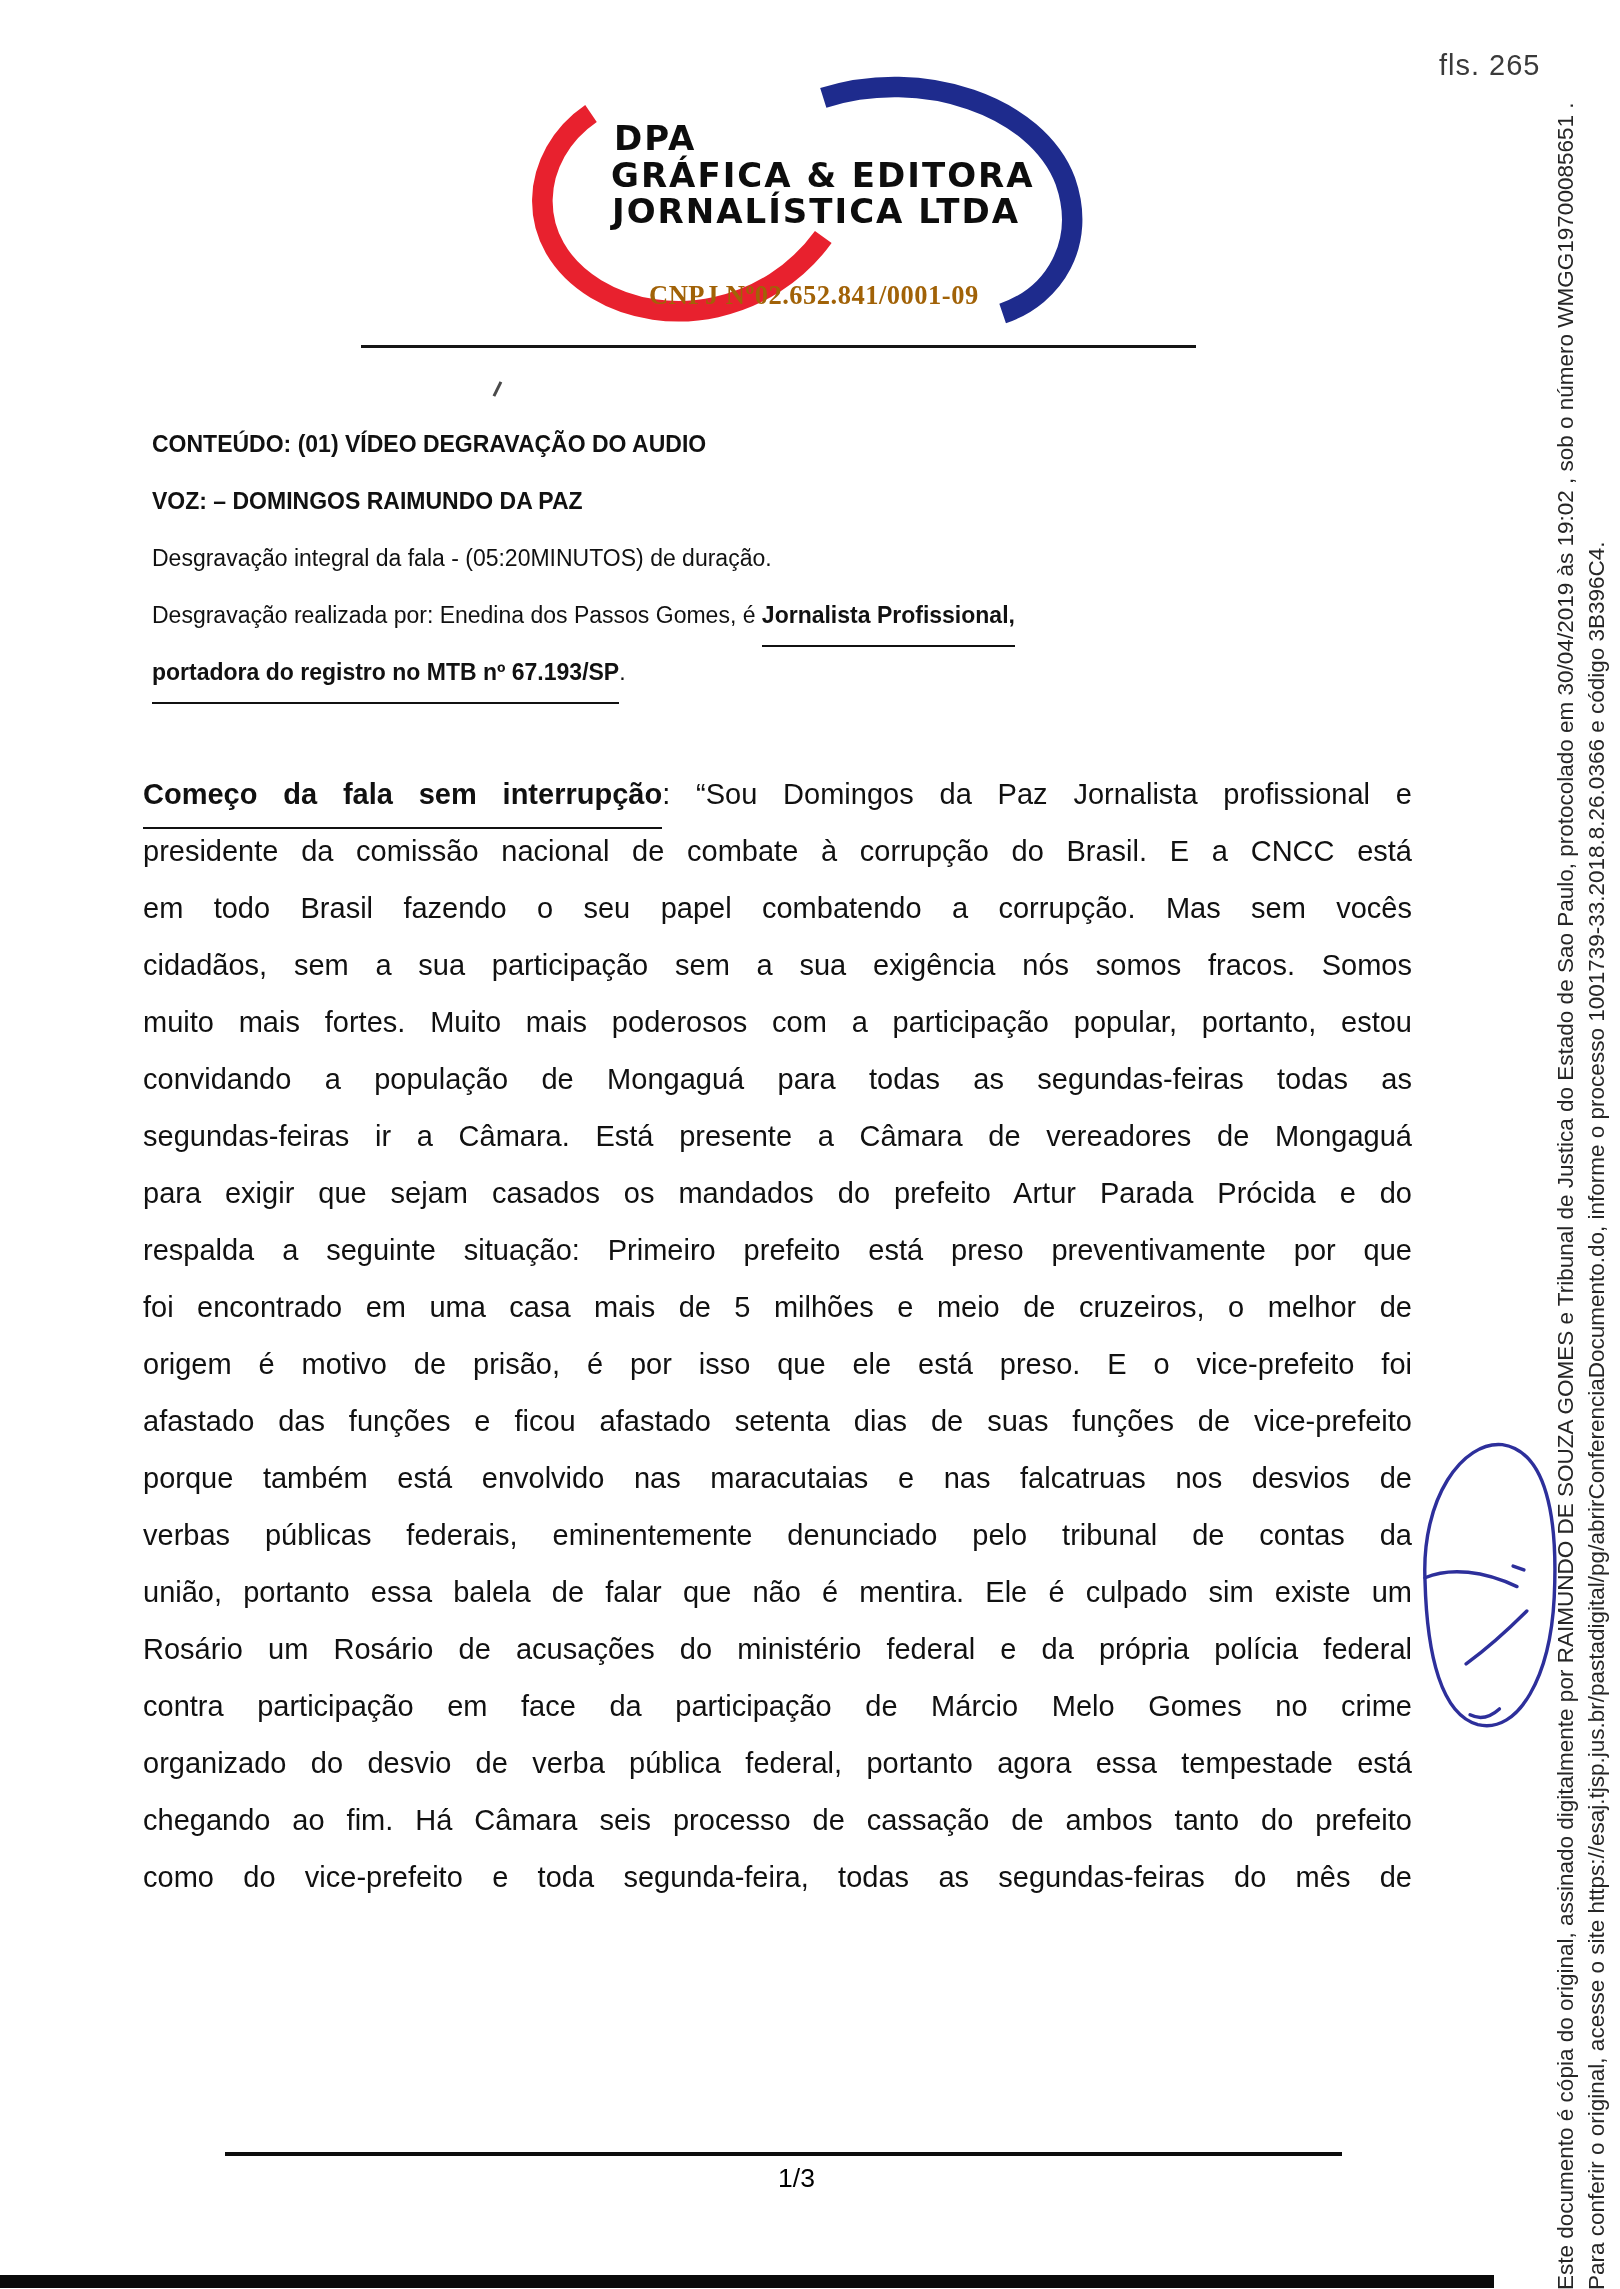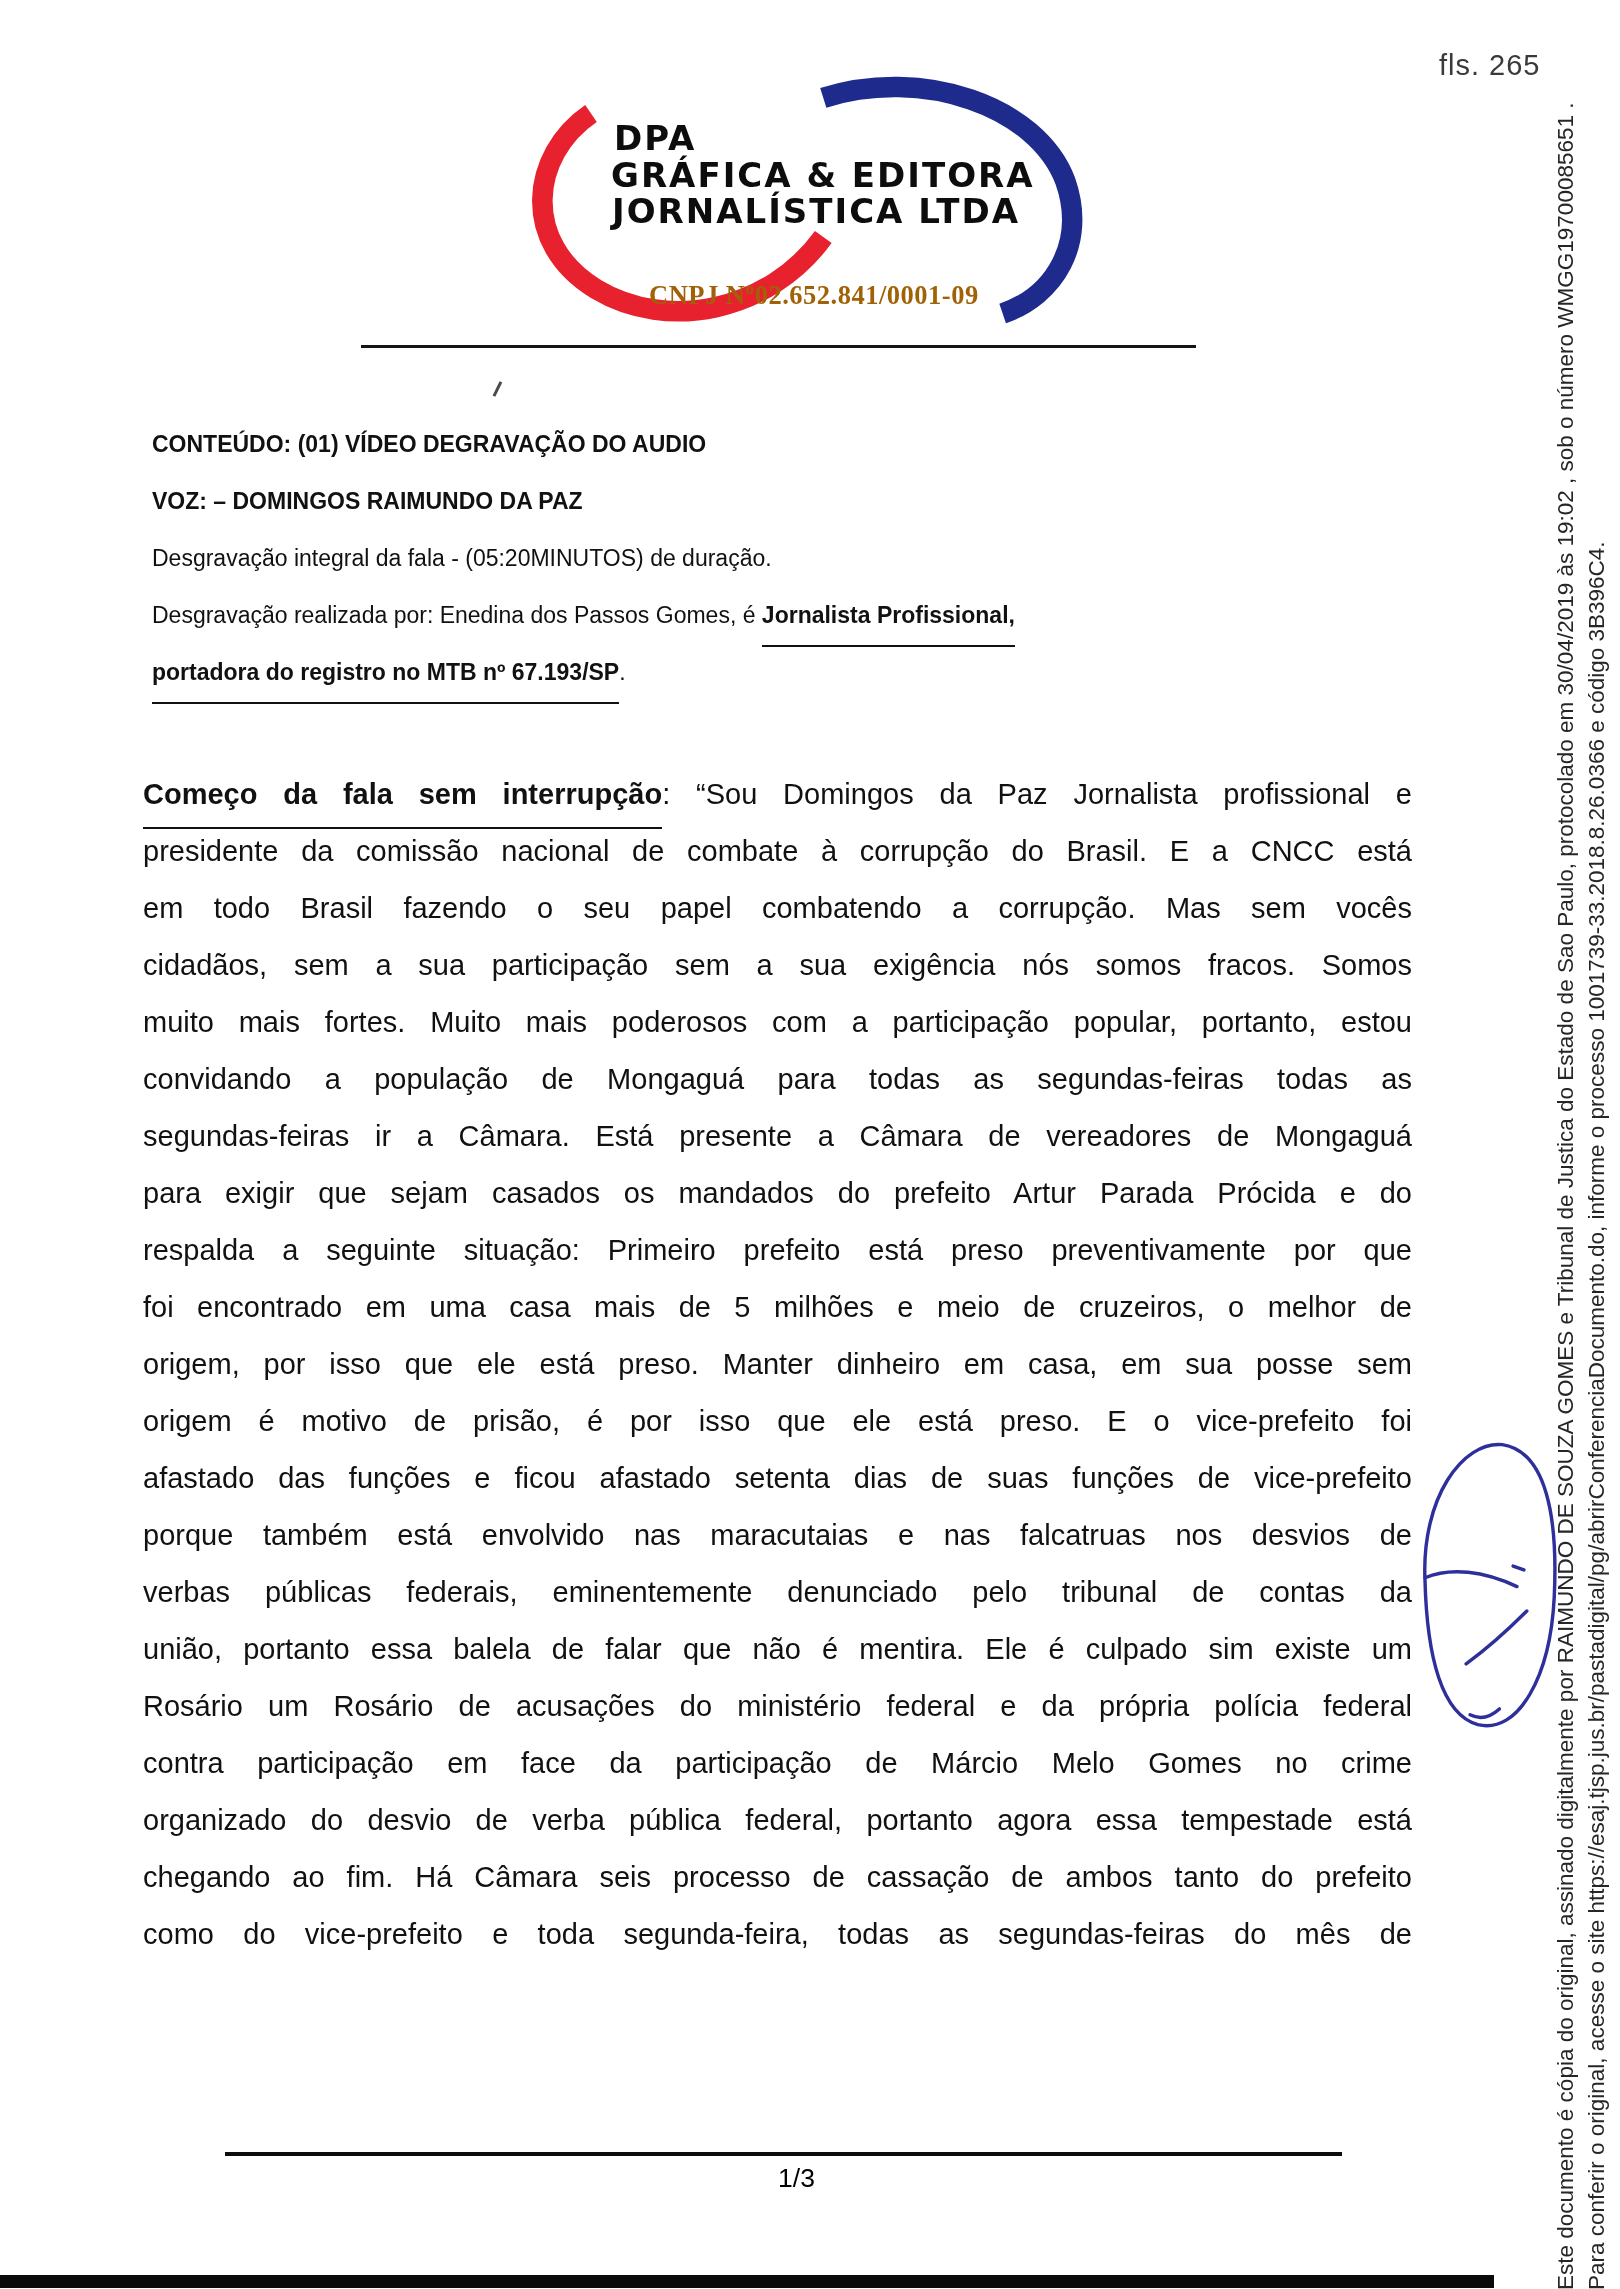--- a/index.html
+++ b/index.html
@@ -87,21 +87,20 @@
   <div class="jl"><span class="bu">Começo da fala sem interrupção</span><span>: “Sou Domingos da Paz Jornalista profissional e</span></div>
   <div class="jl">presidente da comissão nacional de combate à corrupção do Brasil. E a CNCC está</div>
   <div class="jl">em todo Brasil fazendo o seu papel combatendo a corrupção. Mas sem vocês</div>
   <div class="jl">cidadãos, sem a sua participação sem a sua exigência nós somos fracos. Somos</div>
   <div class="jl">muito mais fortes. Muito mais poderosos com a participação popular, portanto, estou</div>
   <div class="jl">convidando a população de Mongaguá para todas as segundas-feiras todas as</div>
   <div class="jl">segundas-feiras ir a Câmara. Está presente a Câmara de vereadores de Mongaguá</div>
   <div class="jl">para exigir que sejam casados os mandados do prefeito Artur Parada Prócida e do</div>
   <div class="jl">respalda a seguinte situação: Primeiro prefeito está preso preventivamente por que</div>
   <div class="jl">foi encontrado em uma casa mais de 5 milhões e meio de cruzeiros, o melhor de</div>
-  <div class="jl">origem, por isso que ele está preso. Manter dinheiro em casa, em sua posse sem</div>
   <div class="jl">origem é motivo de prisão, é por isso que ele está preso. E o vice-prefeito foi</div>
   <div class="jl">afastado das funções e ficou afastado setenta dias de suas funções de vice-prefeito</div>
   <div class="jl">porque também está envolvido nas maracutaias e nas falcatruas nos desvios de</div>
   <div class="jl">verbas públicas federais, eminentemente denunciado pelo tribunal de contas da</div>
   <div class="jl">união, portanto essa balela de falar que não é mentira. Ele é culpado sim existe um</div>
   <div class="jl">Rosário um Rosário de acusações do ministério federal e da própria polícia federal</div>
   <div class="jl">contra participação em face da participação de Márcio Melo Gomes no crime</div>
   <div class="jl">organizado do desvio de verba pública federal, portanto agora essa tempestade está</div>
   <div class="jl">chegando ao fim. Há Câmara seis processo de cassação de ambos tanto do prefeito</div>
   <div class="jl">como do vice-prefeito e toda segunda-feira, todas as segundas-feiras do mês de</div>

